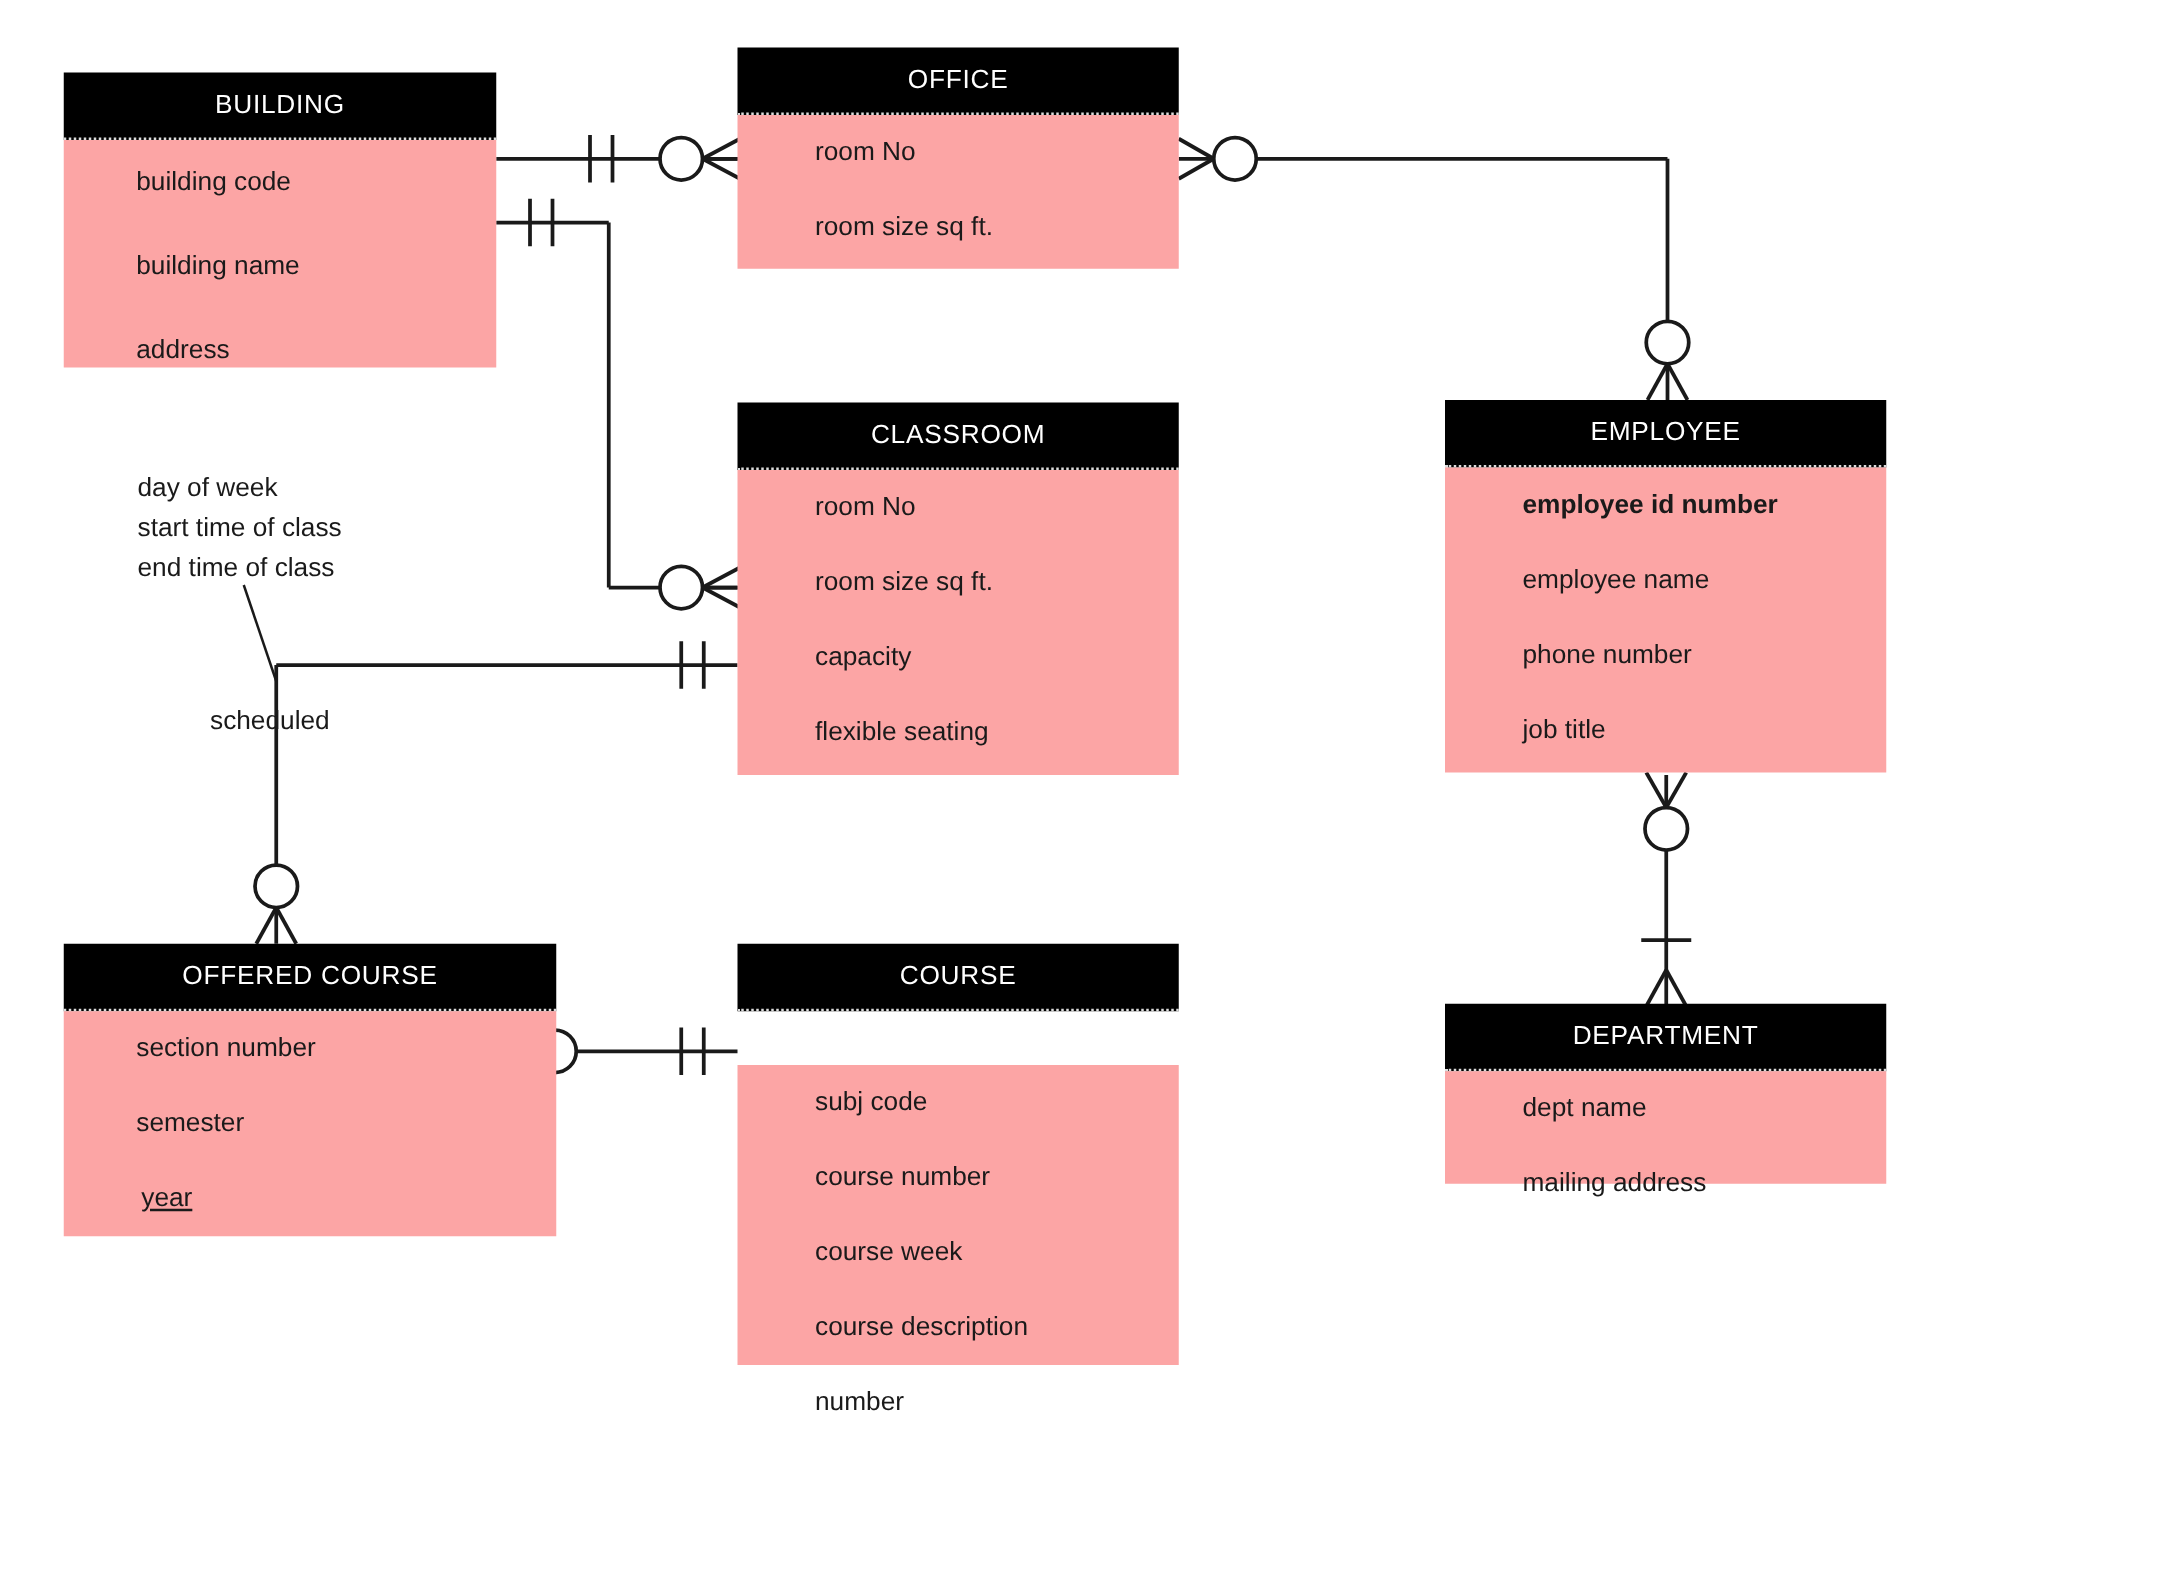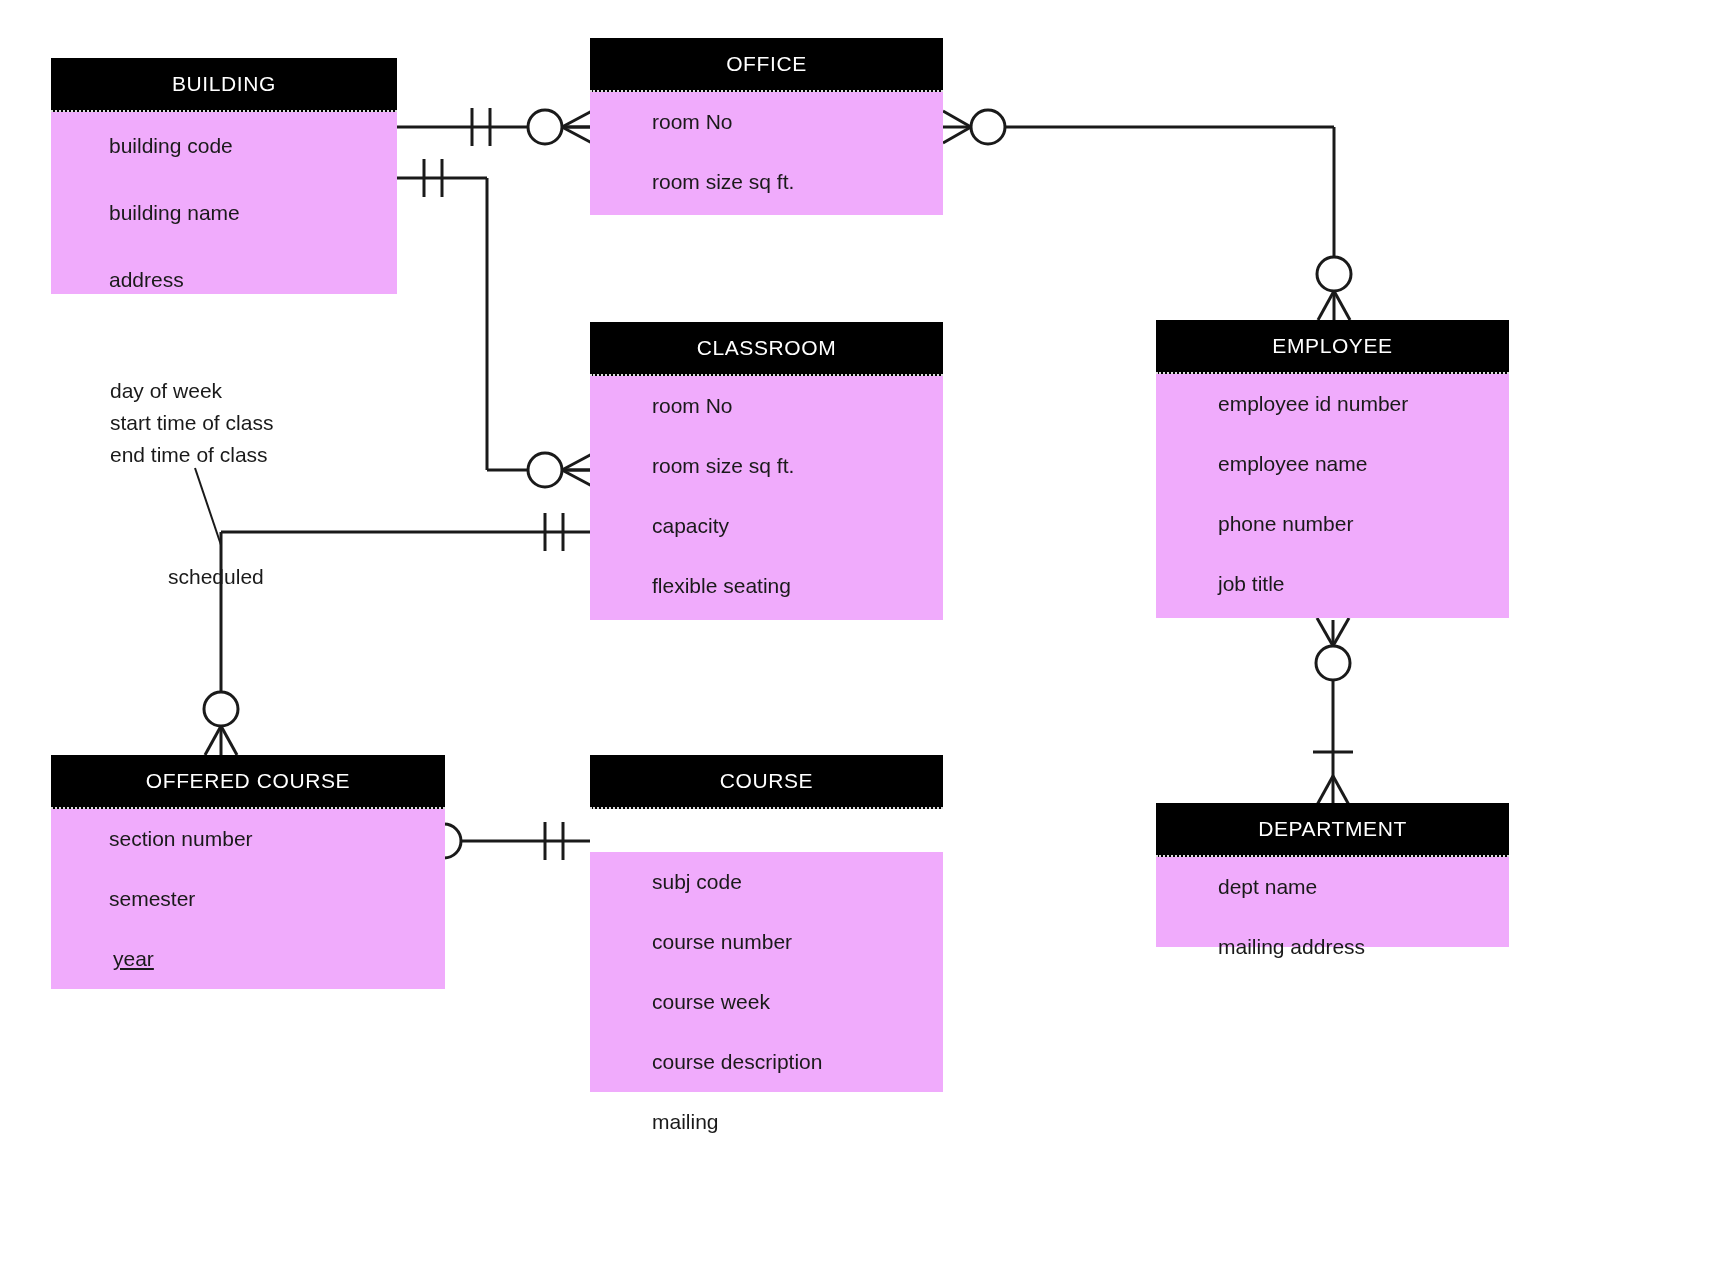--- a/index.html
+++ b/index.html
@@ -15,21 +15,21 @@
   .entity-header{
     background:#000000;color:#ffffff;
     font-size:21px;letter-spacing:.6px;
     text-align:center;
     display:flex;align-items:center;justify-content:center;
     height:54px;
     border-bottom:2px dotted #dcdcdc;
     box-sizing:border-box;
   }
   .entity-body{
-    background:#f0abfc;
+    background:#fca5a5;
     padding:0;
     box-sizing:border-box;
   }
   .attr{
     font-size:21px;
     color:#1a1a1a;
     padding-left:62px;
     height:67px;
     display:flex;align-items:center;
     box-sizing:border-box;
@@ -144,21 +144,21 @@
       <div class="attr" style="height:60px;">room No</div>
       <div class="attr" style="height:60px;">room size sq ft.</div>
       <div class="attr" style="height:60px;">capacity</div>
       <div class="attr" style="height:60px;">flexible seating</div>
     </div>
   </div>
 
   <div class="entity" style="left:1156px;top:320px;width:353px;">
     <div class="entity-header">EMPLOYEE</div>
     <div class="entity-body" style="height:244px;">
-      <div class="attr" style="height:60px;">employee id number</div>
+      <div class="attr" style="height:60px;font-weight:bold;">employee id number</div>
       <div class="attr" style="height:60px;">employee name</div>
       <div class="attr" style="height:60px;">phone number</div>
       <div class="attr" style="height:60px;">job title</div>
     </div>
   </div>
 
   <div class="entity" style="left:1156px;top:803px;width:353px;">
     <div class="entity-header">DEPARTMENT</div>
     <div class="entity-body" style="height:90px;">
       <div class="attr" style="height:60px;">dept name</div>
@@ -175,21 +175,21 @@
     </div>
   </div>
 
   <div class="entity" style="left:590px;top:755px;width:353px;">
     <div class="entity-header">COURSE</div>
     <div class="entity-body" style="height:240px;margin-top:43px;">
       <div class="attr" style="height:60px;">subj code</div>
       <div class="attr" style="height:60px;">course number</div>
       <div class="attr" style="height:60px;">course week</div>
       <div class="attr" style="height:60px;">course description</div>
-      <div class="attr" style="height:60px;">mailing</div>
+      <div class="attr" style="height:60px;">number</div>
     </div>
   </div>
 
   <div class="free-label" style="left:110px;top:375px;">day of week
 start time of class
 end time of class</div>
 
   <div class="free-label" style="left:168px;top:561px;">scheduled</div>
 
 </div>

